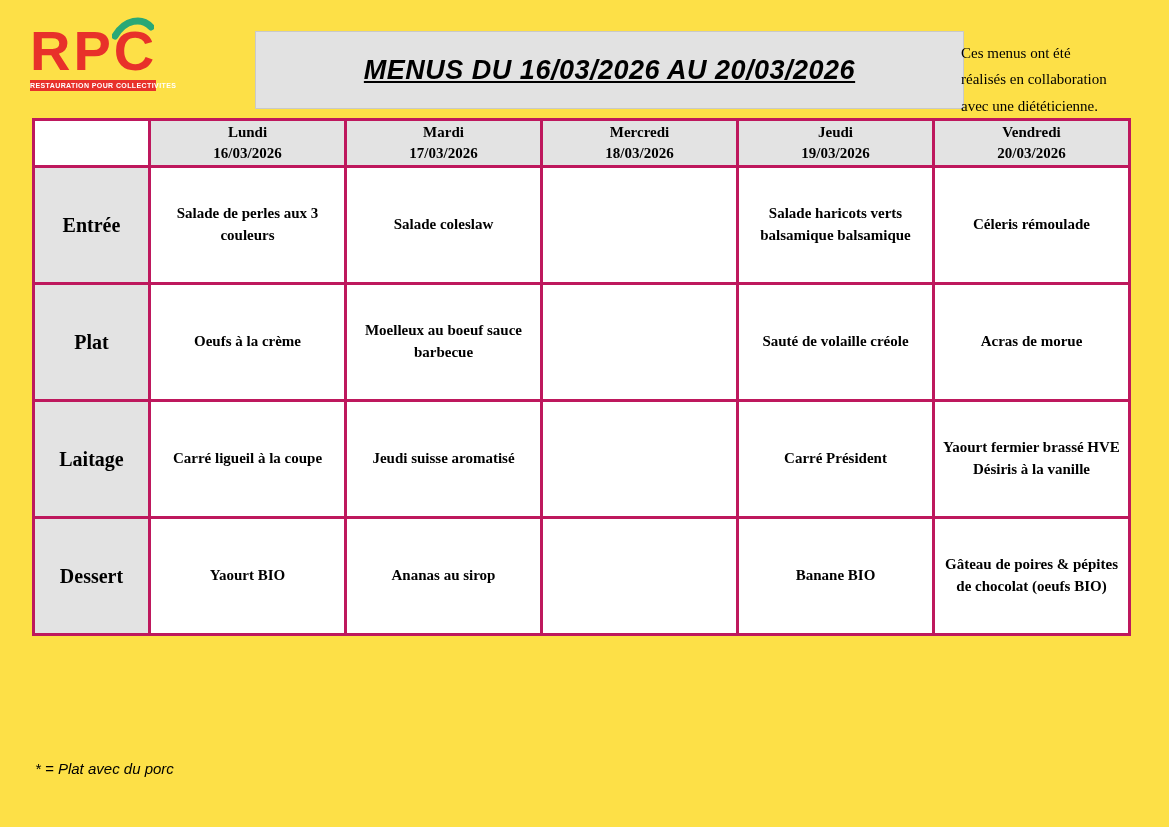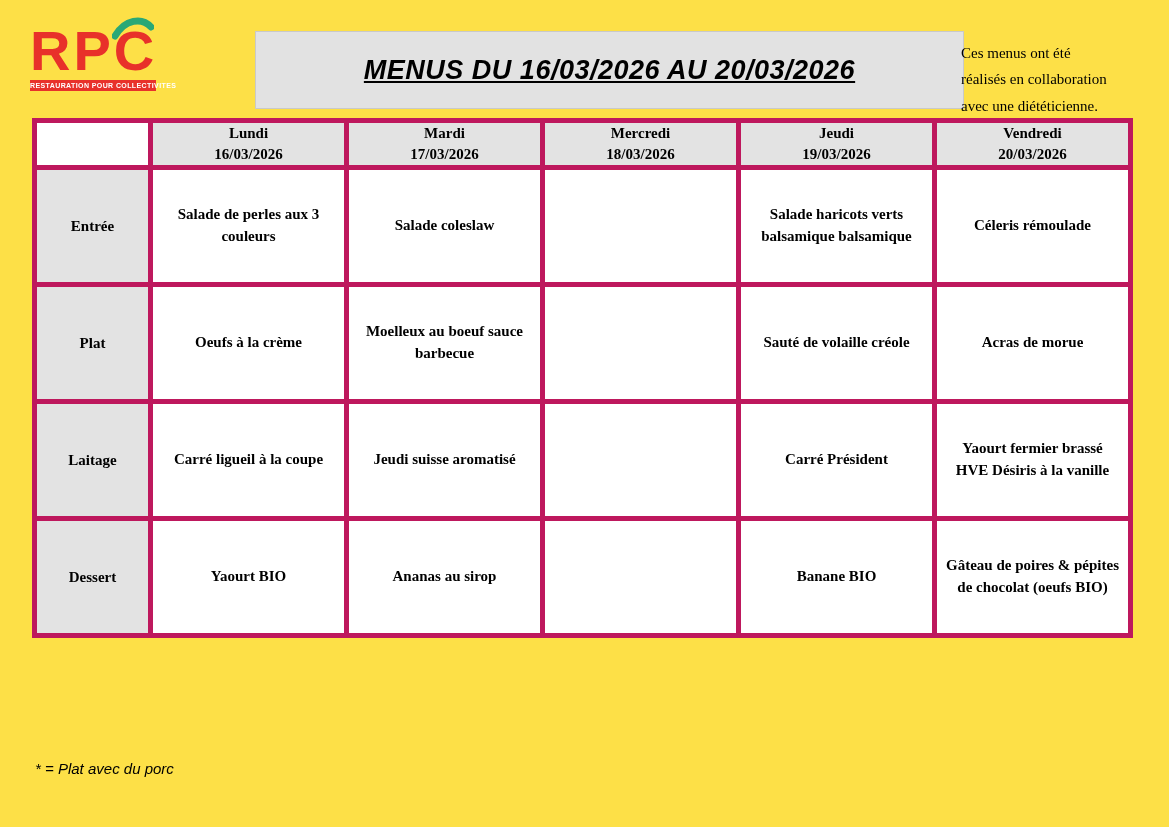--- a/index.html
+++ b/index.html
@@ -92,21 +92,21 @@
 
   
   table.menu {
     position: absolute;
     left: 32px;
     top: 118px;
     border-collapse: collapse;
     table-layout: fixed;
   }
   table.menu th, table.menu td {
-    border: 5px solid #be185d;
+    border: 3px solid #be185d;
     padding: 2px 8px;
     text-align: center;
     vertical-align: middle;
   }
   .col-label { width: 116px; }
   .col-day   { width: 196px; }
 
   tr.header-row { height: 47px; }
   tr.menu-row   { height: 117px; }
 
@@ -115,21 +115,21 @@
   }
   th.day-header {
     background: #e3e3e3;
     font-weight: bold;
     font-size: 15px;
   }
   th.day-header .day-name { margin-bottom: 4px; }
   th.row-label {
     background: #e3e3e3;
     font-weight: bold;
-    font-size: 15px;
+    font-size: 20px;
   }
   th.row-label.label-sm { font-size: 13px; }
   td.menu-cell {
     background: #ffffff;
     font-weight: bold;
     font-size: 15px;
     line-height: 1.45;
     padding: 2px 14px;
   }
 

